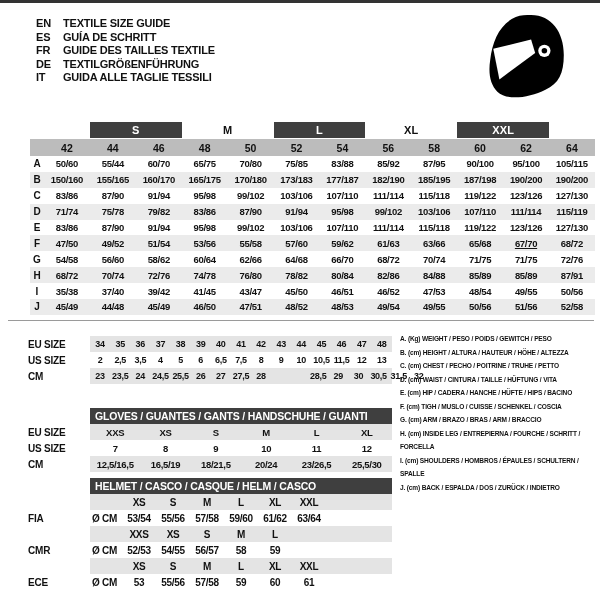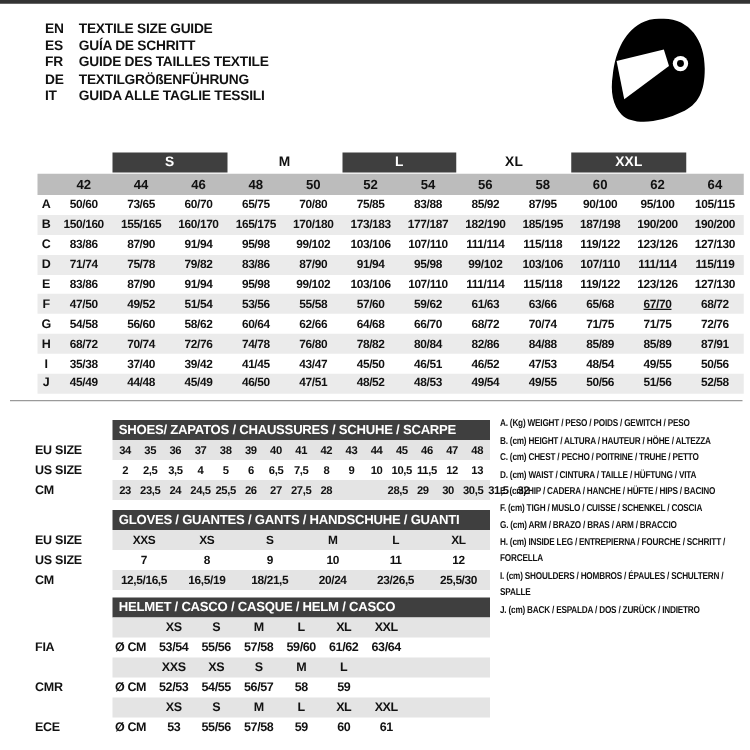--- a/index.html
+++ b/index.html
@@ -103,21 +103,21 @@
       <div class="ncell" style="width: 45.9167px;">54</div>
       <div class="ncell" style="width: 45.9167px;">56</div>
       <div class="ncell" style="width: 45.9167px;">58</div>
       <div class="ncell" style="width: 45.9167px;">60</div>
       <div class="ncell" style="width: 45.9167px;">62</div>
       <div class="ncell" style="width: 45.9167px;">64</div>
     </div>
     <div class="flexrow trow">
       <div class="letter" style="width: 14px;">A</div>
       <div class="tcell" style="width: 45.9167px;">50/60</div>
-      <div class="tcell" style="width: 45.9167px;">73/65</div>
+      <div class="tcell" style="width: 45.9167px;">55/44</div>
       <div class="tcell" style="width: 45.9167px;">60/70</div>
       <div class="tcell" style="width: 45.9167px;">65/75</div>
       <div class="tcell" style="width: 45.9167px;">70/80</div>
       <div class="tcell" style="width: 45.9167px;">75/85</div>
       <div class="tcell" style="width: 45.9167px;">83/88</div>
       <div class="tcell" style="width: 45.9167px;">85/92</div>
       <div class="tcell" style="width: 45.9167px;">87/95</div>
       <div class="tcell" style="width: 45.9167px;">90/100</div>
       <div class="tcell" style="width: 45.9167px;">95/100</div>
       <div class="tcell" style="width: 45.9167px;">105/115</div>
@@ -255,21 +255,20 @@
       <div class="tcell" style="width: 45.9167px;">49/55</div>
       <div class="tcell" style="width: 45.9167px;">50/56</div>
       <div class="tcell" style="width: 45.9167px;">51/56</div>
       <div class="tcell" style="width: 45.9167px;">52/58</div>
     </div>
   </div>
 
 <div class="divider"></div>
 
 <div class="subtable" id="shoes">
-  <div class="subtitle">SHOES/ ZAPATOS / CHAUSSURES / SCHUHE / SCARPE</div>
   <div class="subrows">
       <div class="srow gray">
         <div class="rlabel">EU SIZE</div>
         <div class="scell" style="width: 20.1333px;">34</div>
         <div class="scell" style="width: 20.1333px;">35</div>
         <div class="scell" style="width: 20.1333px;">36</div>
         <div class="scell" style="width: 20.1333px;">37</div>
         <div class="scell" style="width: 20.1333px;">38</div>
         <div class="scell" style="width: 20.1333px;">39</div>
         <div class="scell" style="width: 20.1333px;">40</div>

